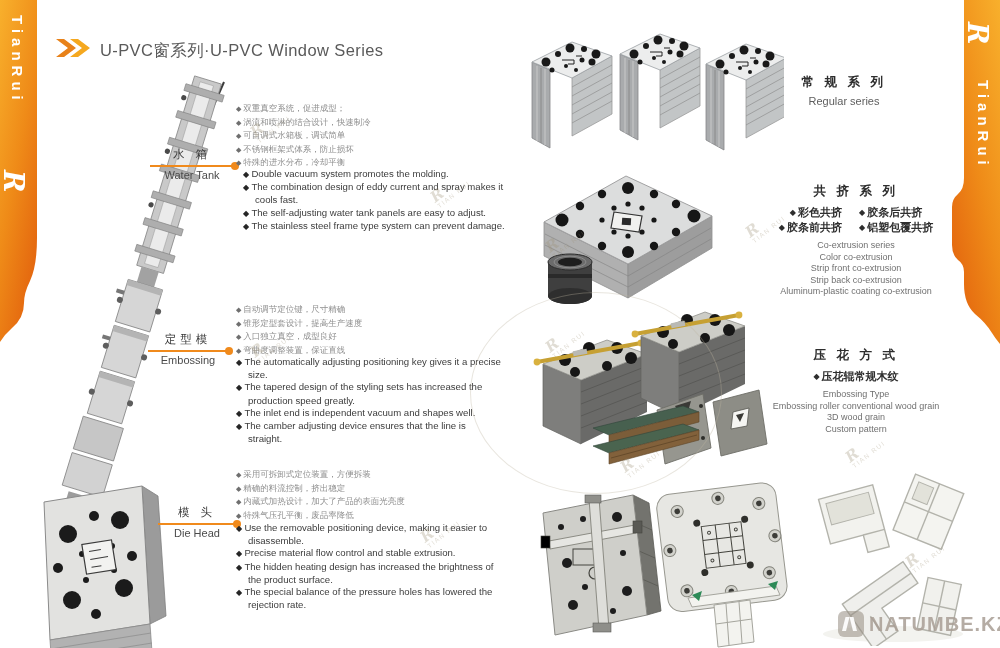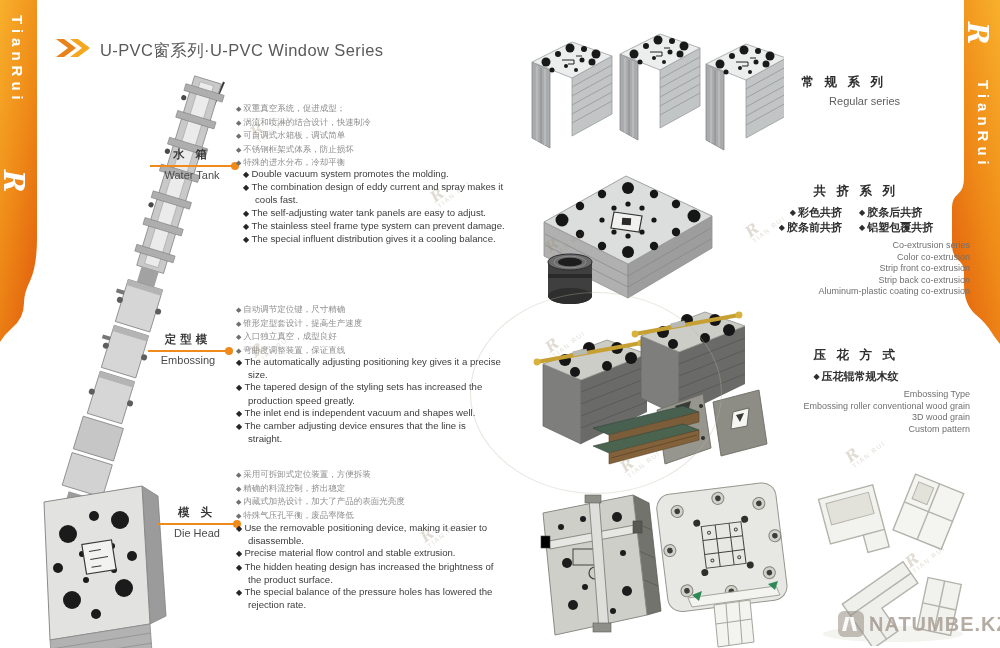--- a/index.html
+++ b/index.html
@@ -13,40 +13,40 @@
 
   
   .brand-vert{color:#ffffff;font-size:15px;letter-spacing:5px;font-weight:600;
               transform:rotate(90deg);transform-origin:0 0;white-space:nowrap;}
   .brand-logo{color:#ffffff;font-size:27px;font-style:italic;font-weight:bold;
               font-family:"DejaVu Serif","Liberation Serif",serif;
               transform:rotate(90deg);transform-origin:0 0;}
 
   
   .callout-label{text-align:center;}
-  .callout-label .cn{font-size:11.5px;font-weight:bold;letter-spacing:4px;color:#3a3a3a;white-space:nowrap;}
+  .callout-label .cn{font-size:11.5px;font-weight:normal;letter-spacing:4px;color:#3a3a3a;white-space:nowrap;}
   .callout-label .line{position:relative;height:2px;background:#F08A1C;margin:3px 0 2px 0;}
   .callout-label .line::after{content:"";position:absolute;right:-5px;top:-3px;width:8px;height:8px;
                               border-radius:50%;background:#F08A1C;}
   .callout-label .en{font-size:11px;color:#4a4a4a;white-space:nowrap;}
 
   
   ul{margin:0;padding:0;list-style:none;}
   .cn-list li{font-size:8.5px;color:#8f8f8f;line-height:12.6px;padding-left:11px;text-indent:-11px;}
   .cn-list li::before{content:"◆ ";font-size:7px;color:#6f6f6f;}
   .en-list li{font-size:9.6px;color:#3c3c3c;line-height:12.2px;padding-left:12px;text-indent:-12px;}
   .en-list li::before{content:"◆ ";font-size:8px;color:#262626;}
 
   
   .series{text-align:center;}
   .series .s-title{font-size:12.5px;font-weight:bold;letter-spacing:3.5px;color:#2e2e2e;margin-bottom:5px;white-space:nowrap;}
   .series .s-row{font-size:11px;font-weight:bold;color:#2e2e2e;line-height:15px;white-space:nowrap;}
   .series .s-row span{margin:0 7px;text-align:right;}
   .series .s-row span::before{content:"◆";font-size:8px;margin-right:2px;vertical-align:1px;}
-  .series .s-en{font-size:9px;color:#707070;line-height:11.5px;margin-top:5px;text-align:right;}
+  .series .s-en{font-size:9px;color:#707070;line-height:11.5px;margin-top:5px;}
   .series .s-en div{white-space:nowrap;}
 
   
   .wm{position:absolute;transform:rotate(-38deg);opacity:0.30;color:#9b8f72;text-align:left;pointer-events:none;}
   .wm .wm-r{font-family:"DejaVu Serif","Liberation Serif",serif;font-style:italic;font-weight:bold;font-size:15px;display:block;line-height:12px;}
   .wm .wm-t{font-size:6.5px;letter-spacing:1.5px;display:block;}
 
   .big-circle{border:1.5px solid rgba(190,180,160,0.35);border-radius:50%;}
 
   
@@ -164,21 +164,20 @@
     <li>涡流和喷淋的结合设计，快速制冷</li>
     <li>可自调式水箱板，调试简单</li>
     <li>不锈钢框架式体系，防止损坏</li>
     <li>特殊的进水分布，冷却平衡</li>
   </ul>
   <ul class="abs en-list" style="left:243px;top:168px;width:266px">
     <li>Double vacuum system promotes the molding.</li>
     <li>The combination design of eddy current and spray makes it cools fast.</li>
     <li>The self-adjusting water tank panels are easy to adjust.</li>
     <li>The stainless steel frame type system can prevent damage.</li>
-    <li>The special influent distribution gives it a cooling balance.</li>
   </ul>
 
   <div class="abs callout-label" style="left:148px;top:332px;width:80px">
     <div class="cn">定型模</div>
     <div class="line"></div>
     <div class="en">Embossing</div>
   </div>
   <ul class="abs cn-list" style="left:236px;top:303px;width:264px">
     <li>自动调节定位键，尺寸精确</li>
     <li>锥形定型套设计，提高生产速度</li>

